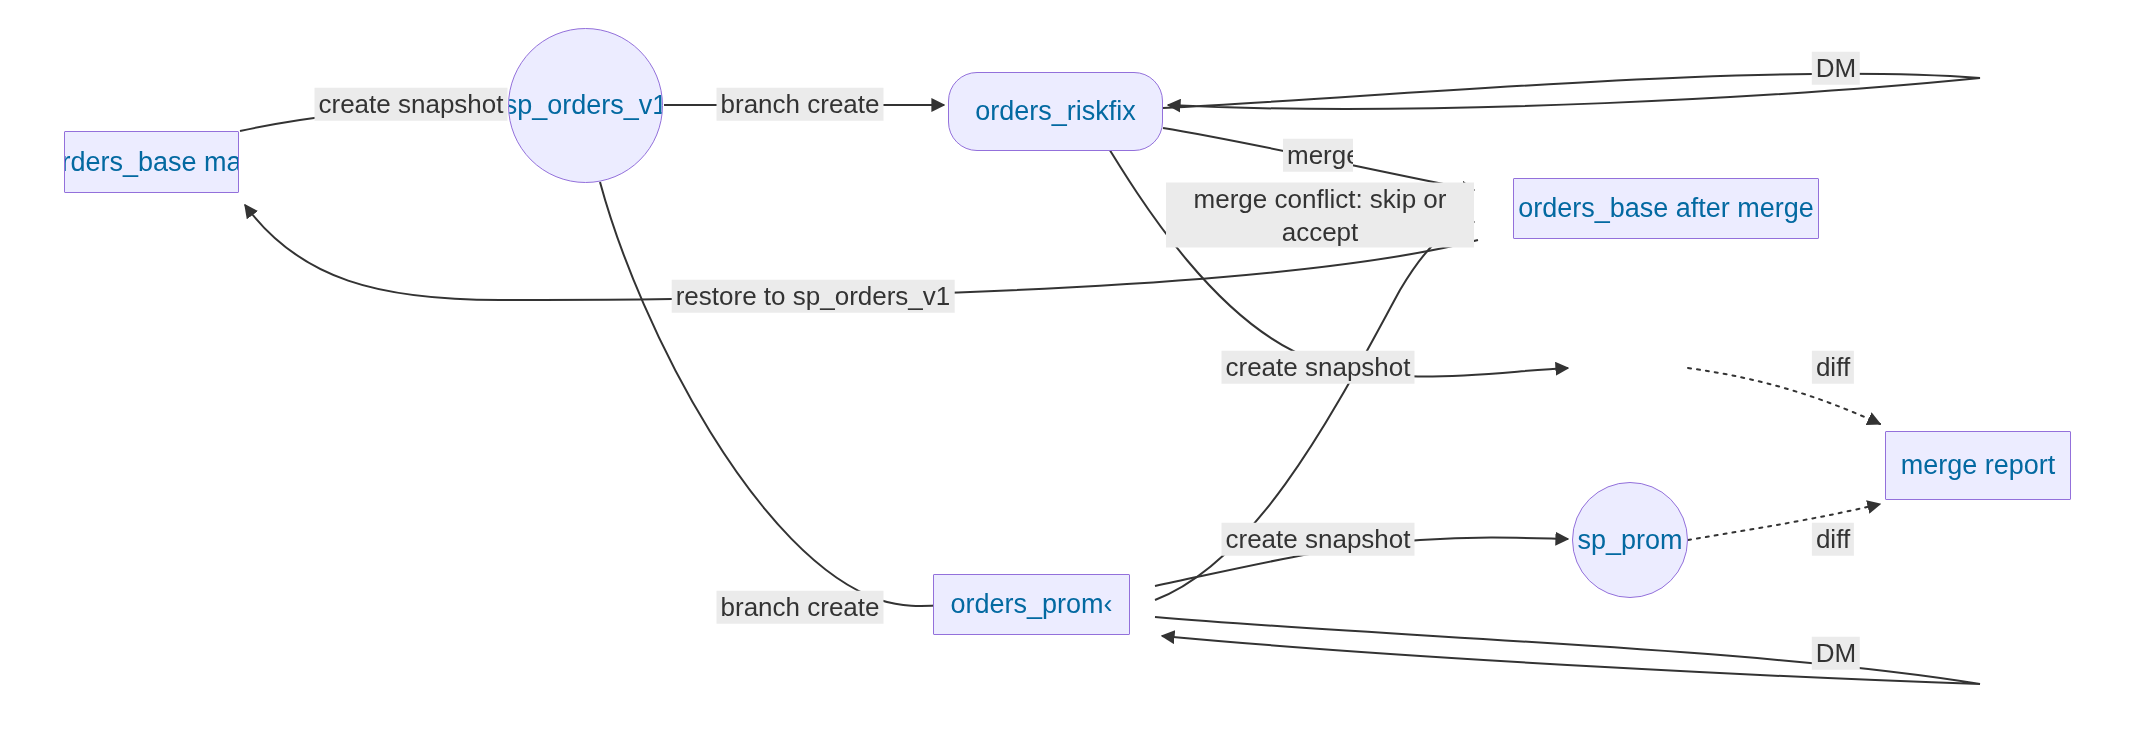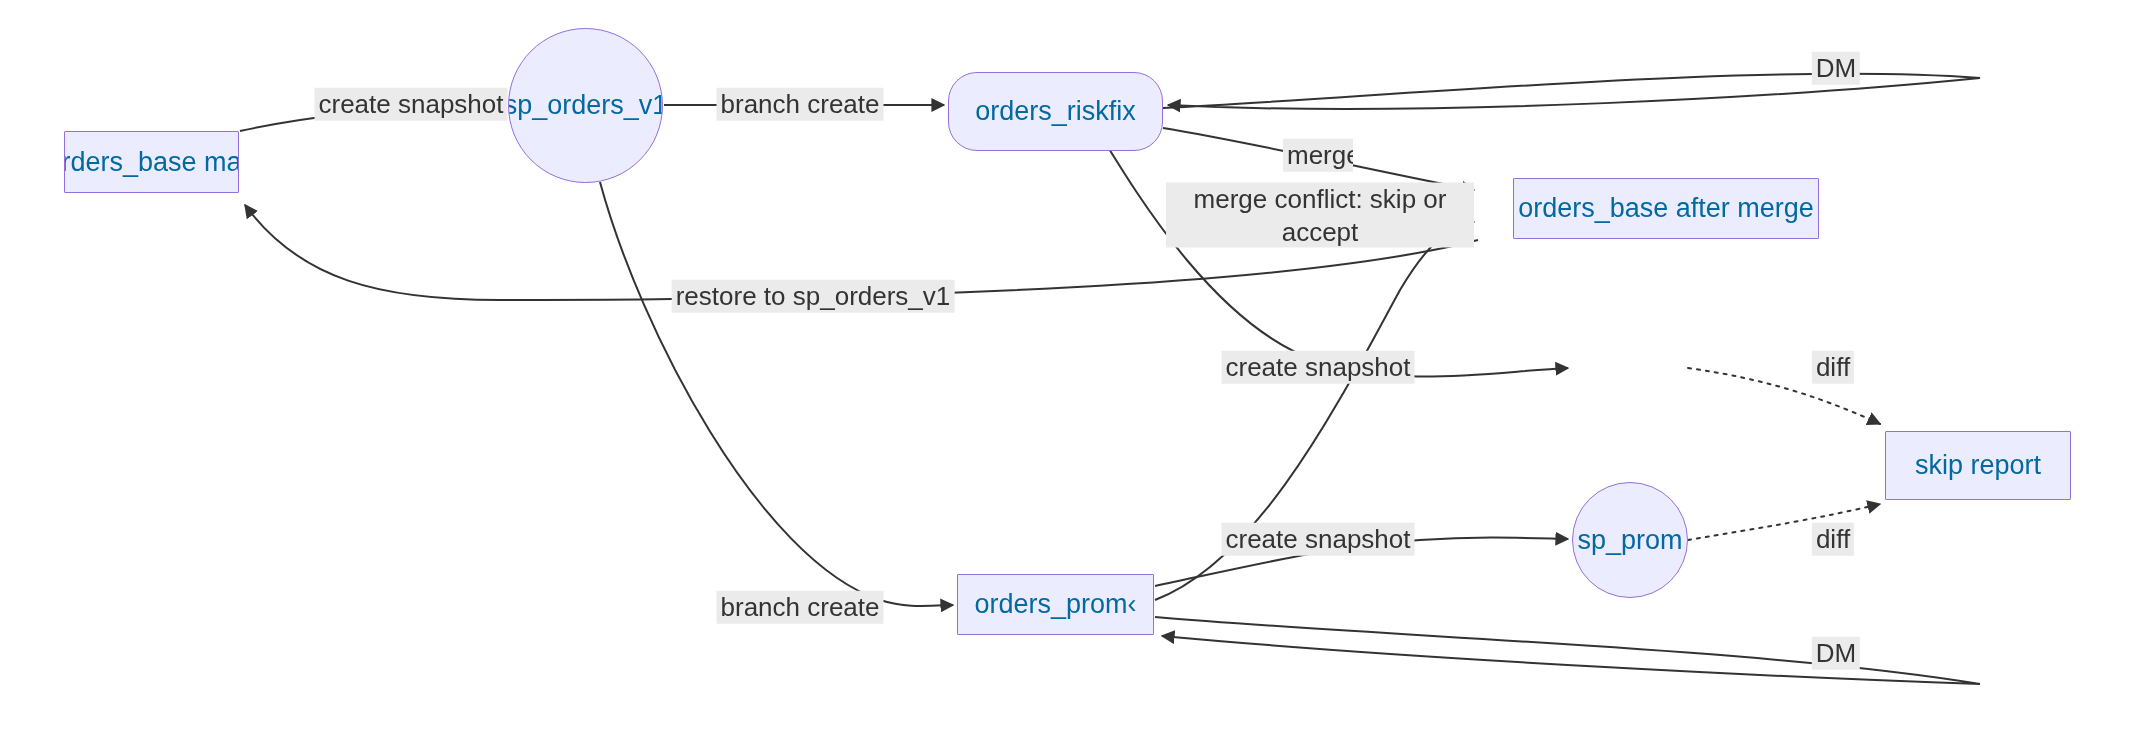--- a/index.html
+++ b/index.html
@@ -116,25 +116,25 @@
 
   <div class="node rect" style="left:64px; top:131px; width:175px; height:62px;">orders_base mair</div>
 
   <div class="node circle" style="left:508px; top:28px; width:155px; height:155px;">sp_orders_v1</div>
 
   <div class="node rect" style="left:948px; top:72px; width:215px; height:79px;border-radius:29px;">orders_riskfix</div>
 
   <div class="node rect" style="left:1478px; top:178px; width:306px; height:61px;margin-left:35px;">orders_base after merge</div>
 
 
-  <div class="node rect" style="left:1885px; top:431px; width:186px; height:69px;">skip report</div>
+  <div class="node rect" style="left:1885px; top:431px; width:186px; height:69px;">merge report</div>
 
   <div class="node circle" style="left:1572px; top:482px; width:116px; height:116px;text-align:center;">sp_prom</div>
 
-  <div class="node rect" style="left:957px; top:574px; width:197px; height:61px;">orders_prom‹</div>
+  <div class="node rect" style="left:933px; top:574px; width:197px; height:61px;">orders_prom‹</div>
 
   <div class="edge-label" style="left:411px; top:104px;">create snapshot</div>
 
   <div class="edge-label" style="left:800px; top:104px;">branch create</div>
 
   <div class="edge-label" style="left:800px; top:607px;">branch create</div>
 
   <div class="edge-label" style="left:1318px; top:155px; width:62px; overflow:hidden; text-align:left;">merge</div>
 
   <div class="edge-label wrap" style="left:1320px; top:215px;">merge conflict: skip or accept</div>

